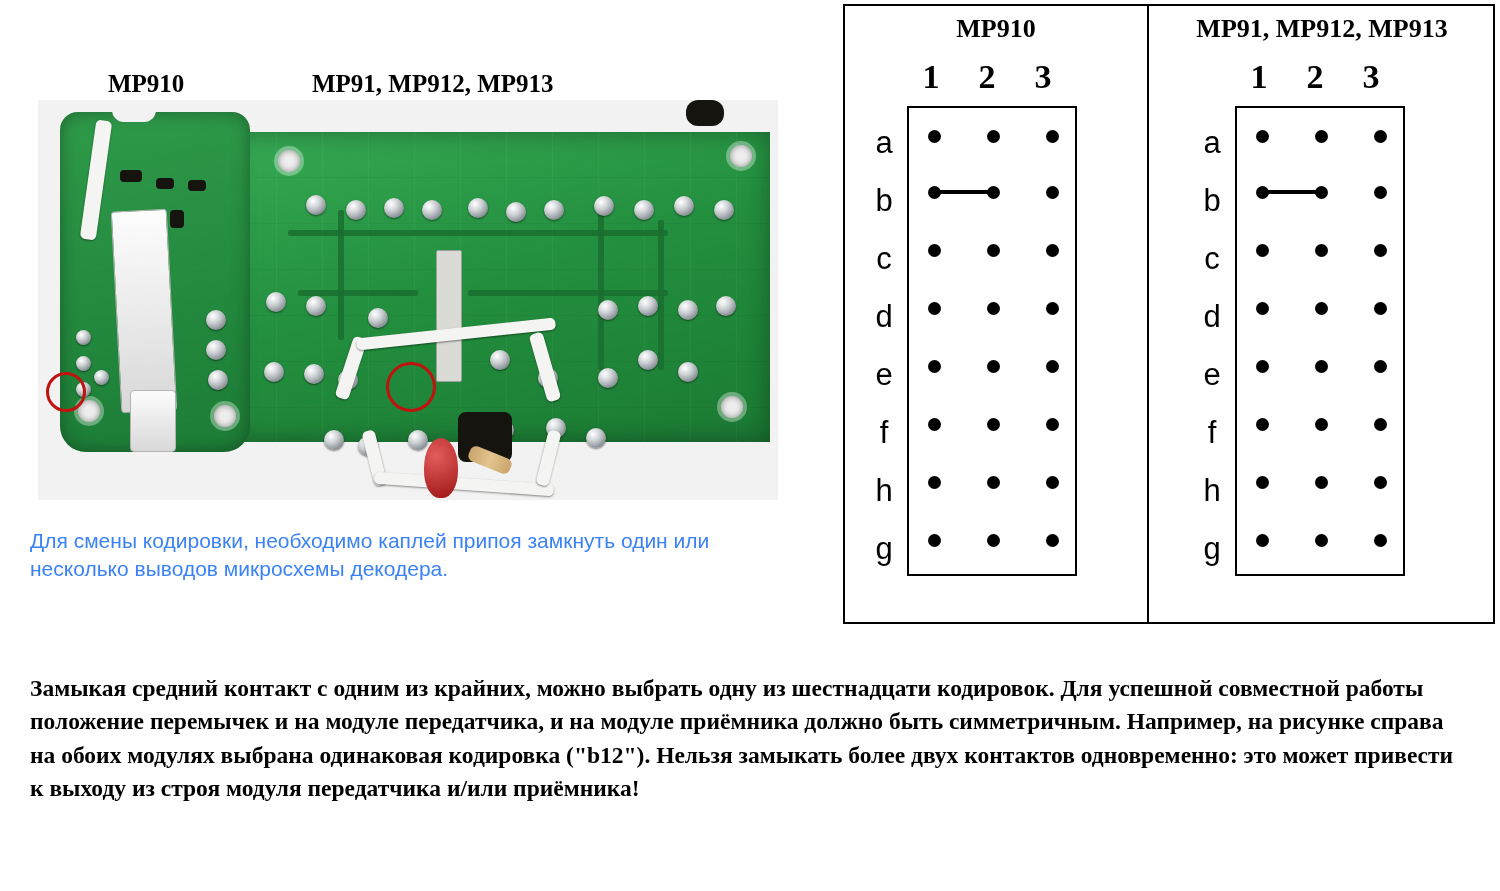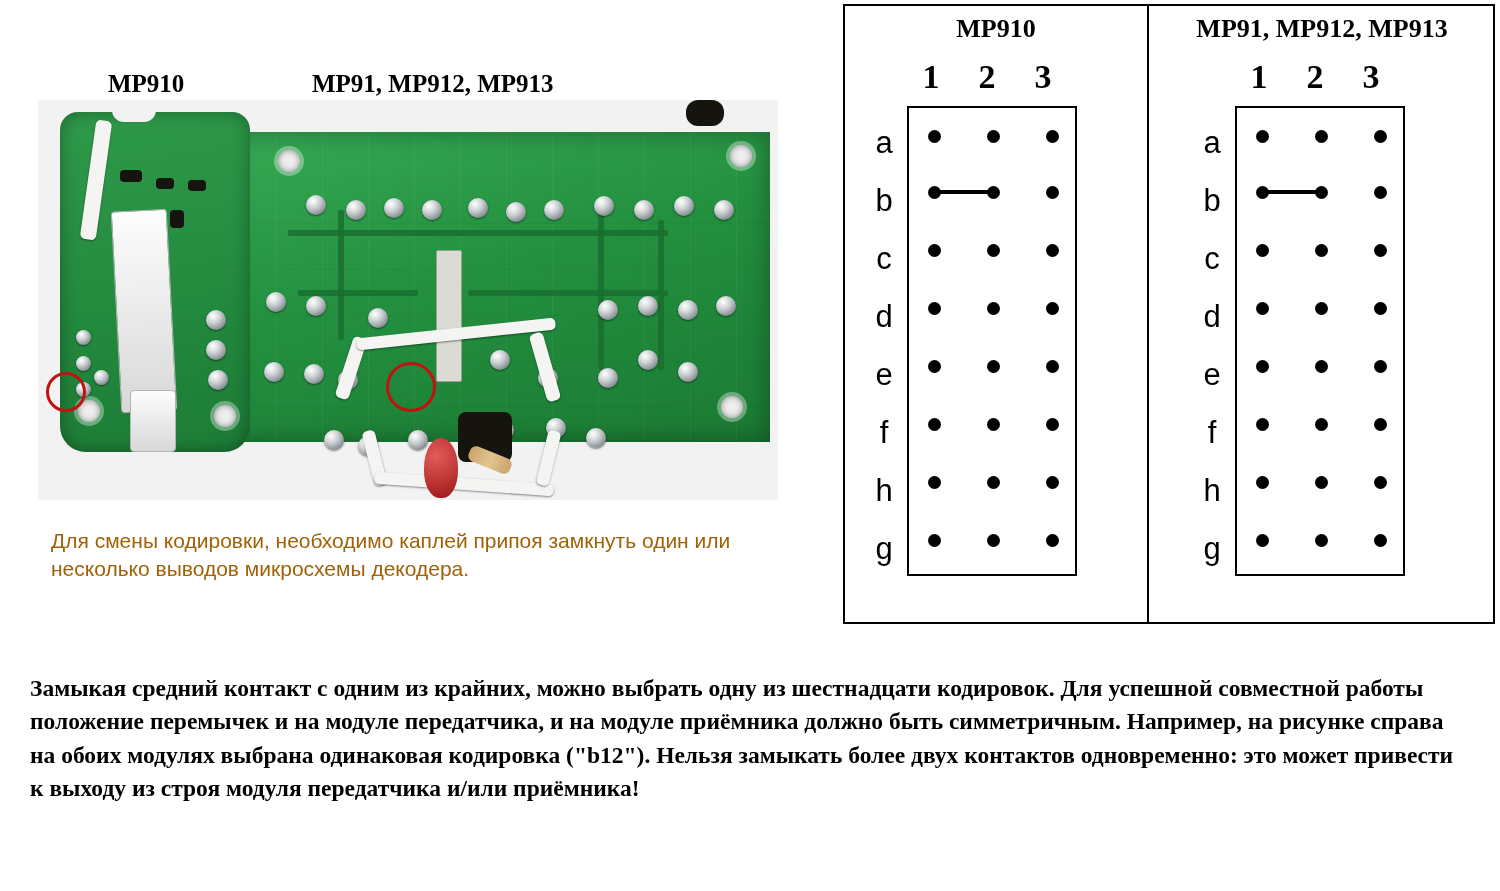--- a/index.html
+++ b/index.html
@@ -140,22 +140,21 @@
   }
 
   
   #photo-caption {
     position: absolute;
     left: 30px; top: 527px;
     width: 760px;
     font-family: "Liberation Sans", sans-serif;
     font-size: 21px;
     line-height: 1.35;
-    color: #a16207;
-    margin-left: 21px;
+    color: #3b82f6;
   }
 
   
   #diagram-panel {
     position: absolute;
     left: 843px; top: 4px;
     width: 652px; height: 620px;
     border: 2px solid #000;
     box-sizing: border-box;
     background: #fff;

